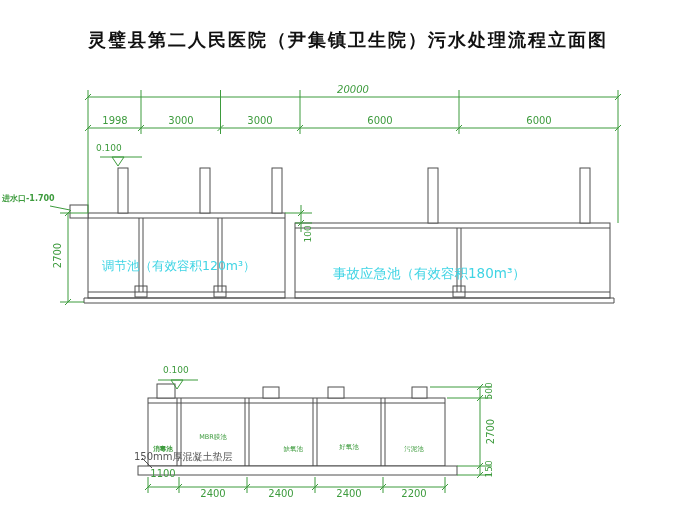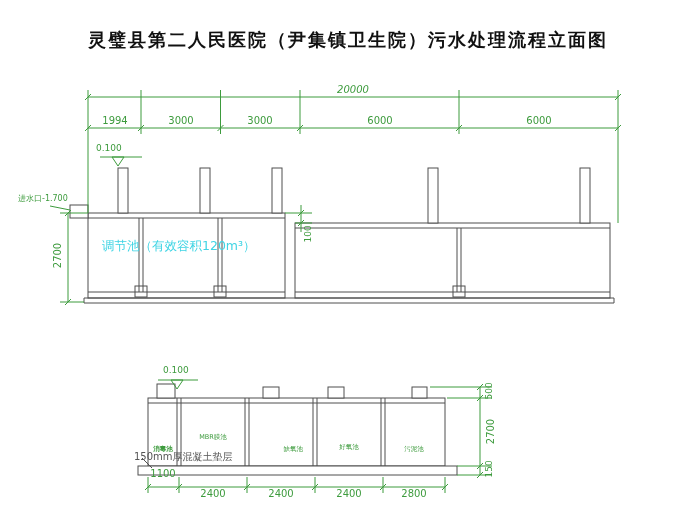--- a/index.html
+++ b/index.html
@@ -8,21 +8,21 @@
     overflow:hidden;font-family:"DejaVu Sans","Liberation Sans",sans-serif;
   }
   .art{position:absolute;left:0;top:0;}
   .lbl{position:absolute;white-space:nowrap;line-height:1.1;}
   .ctr{text-align:center;}
   .dim{color:#3d9b3d;font-size:10px;}
   .dim-s{color:#3d9b3d;font-size:9px;}
   .dim-xs{color:#3d9b3d;font-size:8px;}
   .cell{color:#3d9b3d;font-size:6.5px;}
   .note{color:#555555;font-size:10px;margin-left:31px;}
-  .cyan{color:#3fd4e4;}
+  .cyan{color:#3fd4e4;margin-top:20px;}
   .t1{font-size:12.5px;}
   .t2{font-size:13.5px;}
   .rot{transform:rotate(-90deg);}
   .title{
     font-family:"DejaVu Serif","Liberation Serif",serif;
     font-weight:700;font-size:18px;color:#111;letter-spacing:2px;
   }
 </style>
 </head>
 <body>
@@ -97,49 +97,50 @@
       <path d="M480,387 V475"></path>
       <path d="M430,387 H492 M447,398 H492 M457,466 H492 M457,475 H492"></path>
       <path d="M477,390 L483,384 M477,401 L483,395 M477,469 L483,463 M477,478 L483,472"></path>
     </g>
   </svg>
 
   <div class="lbl title ctr" style="left:88px;top:30px;width:520px;">灵璧县第二人民医院（尹集镇卫生院）污水处理流程立面图</div>
 
   <div class="lbl dim ctr" style="left:323px;top:84px;width:60px;font-style:italic;">20000</div>
 
-  <div class="lbl dim ctr" style="left:90px;top:115px;width:50px;">1994</div>
+  <div class="lbl dim ctr" style="left:90px;top:115px;width:50px;">1998</div>
   <div class="lbl dim ctr" style="left:156px;top:115px;width:50px;">3000</div>
   <div class="lbl dim ctr" style="left:235px;top:115px;width:50px;">3000</div>
   <div class="lbl dim ctr" style="left:355px;top:115px;width:50px;">6000</div>
   <div class="lbl dim ctr" style="left:514px;top:115px;width:50px;">6000</div>
 
   <div class="lbl dim-s" style="left:96px;top:144px;">0.100</div>
 
-  <div class="lbl dim-xs" style="left:18px;top:195px;">进水口-1.700</div>
+  <div class="lbl dim-xs" style="left:2px;top:195px;font-weight:bold;">进水口-1.700</div>
 
   <div class="lbl dim ctr rot" style="left:37px;top:250px;width:40px;">2700</div>
 
   <div class="lbl dim-s ctr rot" style="left:294px;top:229px;width:30px;">100</div>
 
   <div class="lbl cyan t1" style="left:102px;top:239px;">调节池（有效容积120m³）</div>
+  <div class="lbl cyan t2" style="left:333px;top:246px;">事故应急池（有效容积180m³）</div>
 
   <div class="lbl dim-s" style="left:163px;top:366px;">0.100</div>
 
   <div class="lbl cell ctr" style="left:141px;top:446px;width:44px;font-weight:bold;">消毒池</div>
   <div class="lbl cell ctr" style="left:191px;top:434px;width:44px;">MBR膜池</div>
   <div class="lbl cell ctr" style="left:259px;top:446px;width:44px;text-align:right;">缺氧池</div>
   <div class="lbl cell ctr" style="left:327px;top:444px;width:44px;">好氧池</div>
   <div class="lbl cell ctr" style="left:392px;top:446px;width:44px;">污泥池</div>
 
   <div class="lbl note" style="left:103px;top:451px;">150mm厚混凝土垫层</div>
 
   <div class="lbl dim ctr" style="left:138px;top:468px;width:50px;">1100</div>
   <div class="lbl dim ctr" style="left:188px;top:488px;width:50px;">2400</div>
   <div class="lbl dim ctr" style="left:256px;top:488px;width:50px;">2400</div>
   <div class="lbl dim ctr" style="left:324px;top:488px;width:50px;">2400</div>
-  <div class="lbl dim ctr" style="left:389px;top:488px;width:50px;">2800</div>
+  <div class="lbl dim ctr" style="left:389px;top:488px;width:50px;">2200</div>
 
   <div class="lbl dim-s ctr rot" style="left:470px;top:386px;width:40px;">500</div>
   <div class="lbl dim ctr rot" style="left:470px;top:426px;width:40px;">2700</div>
   <div class="lbl dim-s ctr rot" style="left:470px;top:464px;width:40px;">150</div>
 
 </div>
 
 </body></html>

